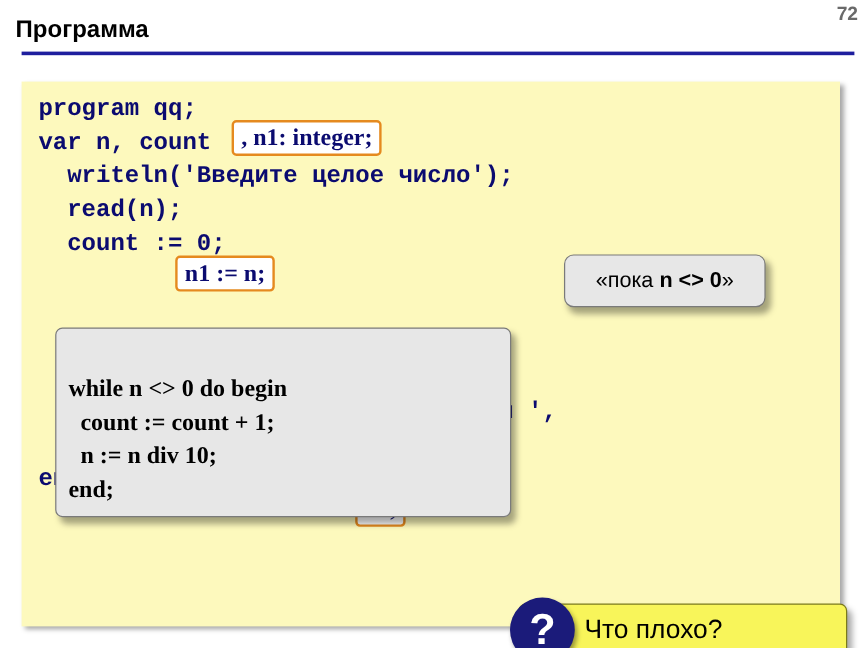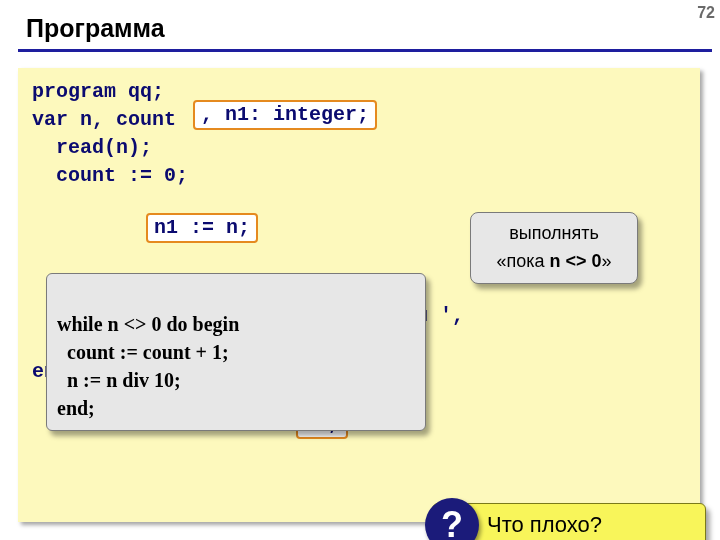--- a/index.html
+++ b/index.html
@@ -14,24 +14,24 @@
   }
   .page-number {
     position: absolute;
     top: 4px;
     right: 5px;
     font-size: 16px;
     color: #6a6a6a;
     font-weight: bold;
   }
   .title {
-    font-size: 25px;
+    font-size: 20px;
     font-weight: bold;
     color: #000;
-    padding: 14px 0 6px 26px;
+    padding: 14px 0 6px 13px;
   }
   .title-rule {
     border: none;
     border-top: 3px solid #1e1e9e;
     margin: 0 8px 10px 18px;
   }
   .code-panel {
     position: absolute;
     left: 18px;
     top: 68px;
@@ -47,21 +47,21 @@
     padding: 10px 14px;
   }
   .code-panel .line { white-space: pre; position: relative; height: 28px; }
   .hl-box-orange {
     display: inline-block;
     background: #ffffff;
     border: 2px solid #e58a1f;
     border-radius: 4px;
     padding: 0 6px;
     color: #0b0b70;
-    font-family: Liberation Mono, monospace;
+    font-family: Liberation Serif, serif;
     font-weight: bold;
     font-size: 20px;
     line-height: 26px;
   }
   .hl-mid {
     position: absolute;
     left: 175px;
     top: 32px;
   }
   .hl-read {
@@ -148,36 +148,36 @@
 <body>
 
 <div class="page-number">72</div>
 
 <div class="title">Программа</div>
 <hr class="title-rule">
 
 <div class="code-panel">
   <div class="line">program qq;</div>
   <div class="line">var n, count</div>
+  <div class="line">  writeln('Введите целое число');</div>
   <div class="line">  read(n);</div>
   <div class="line">  count := 0;</div>
   <div class="line"></div>
   <div class="line"></div>
   <div class="line"></div>
   <div class="line"></div>
   <div class="line">  writeln('В числе ',   , ' нашли ', </div>
   <div class="line">            count, ' цифр');</div>
   <div class="line">end.</div>
 
   <span class="hl-box-orange hl-mid">, n1: integer;</span>
   <span class="hl-box-orange hl-read">n1 := n;</span>
   <span class="hl-box-orange hl-n1">n1,</span>
 
   <div class="note-balloon">
-    <span class="b1">выполнять</span>
     <span>«пока </span><b>n &lt;&gt; 0</b><span>»</span>
   </div>
 
   <div class="while-block">
 <span>while n &lt;&gt; 0 do begin</span>
 <span>  count := count + 1;</span>
 <span>  n := n div 10;</span>
 <span>end;</span></div>
 
   <div class="question-bar">

